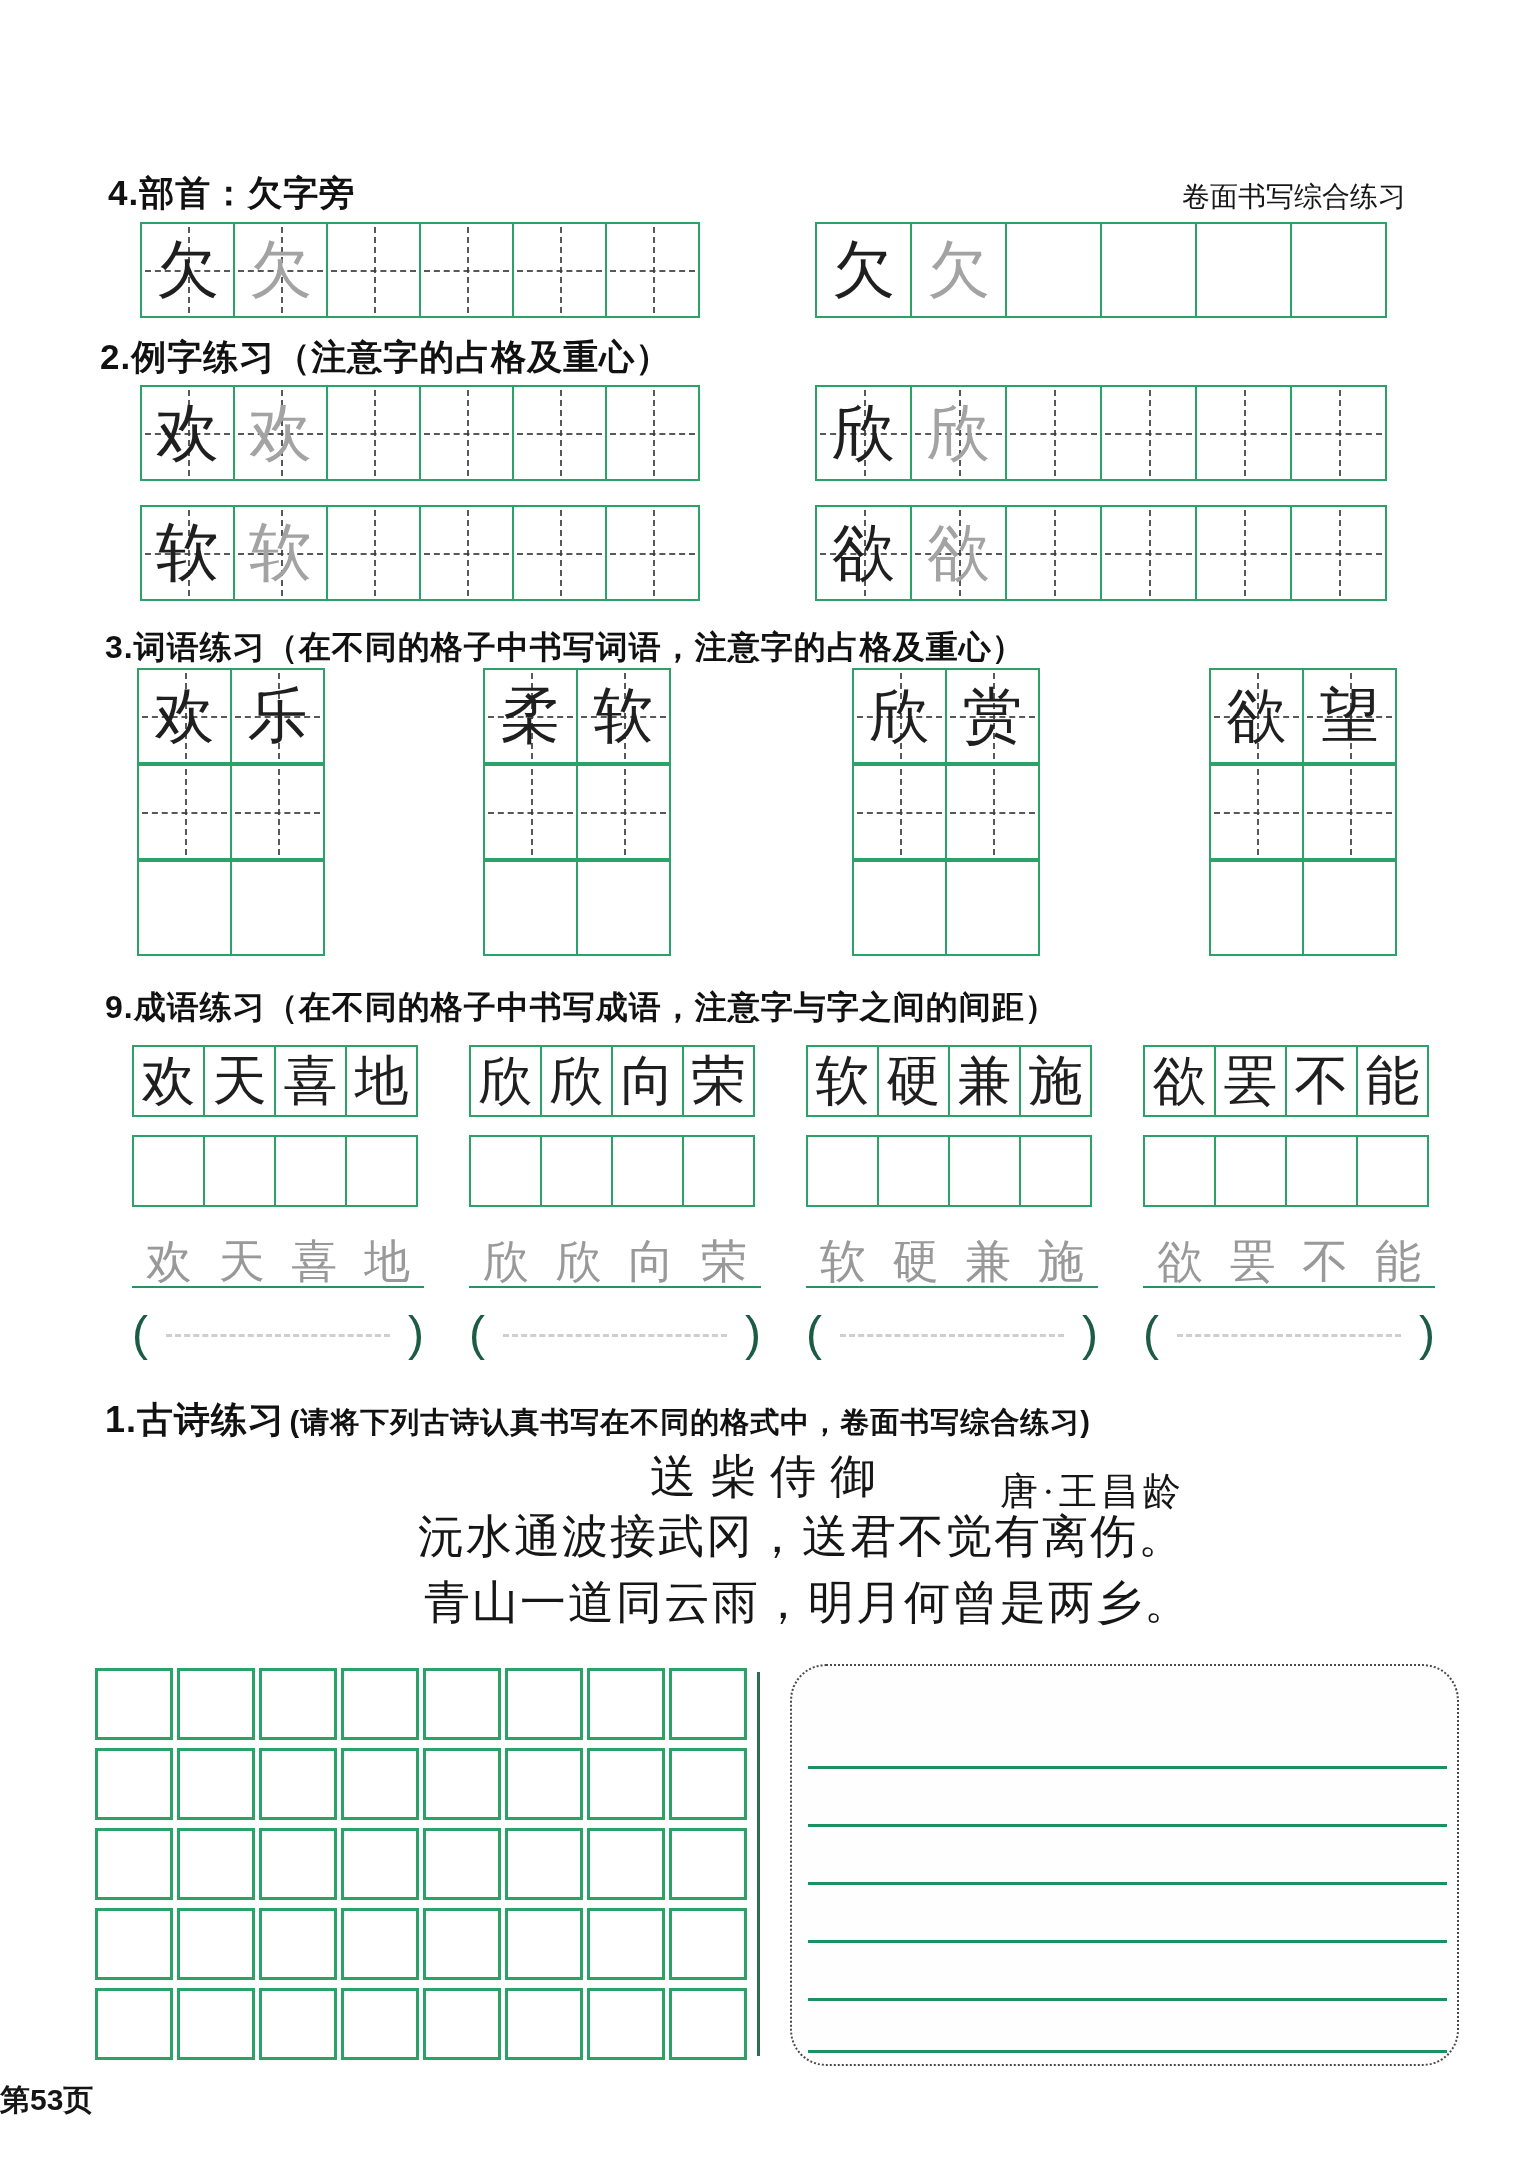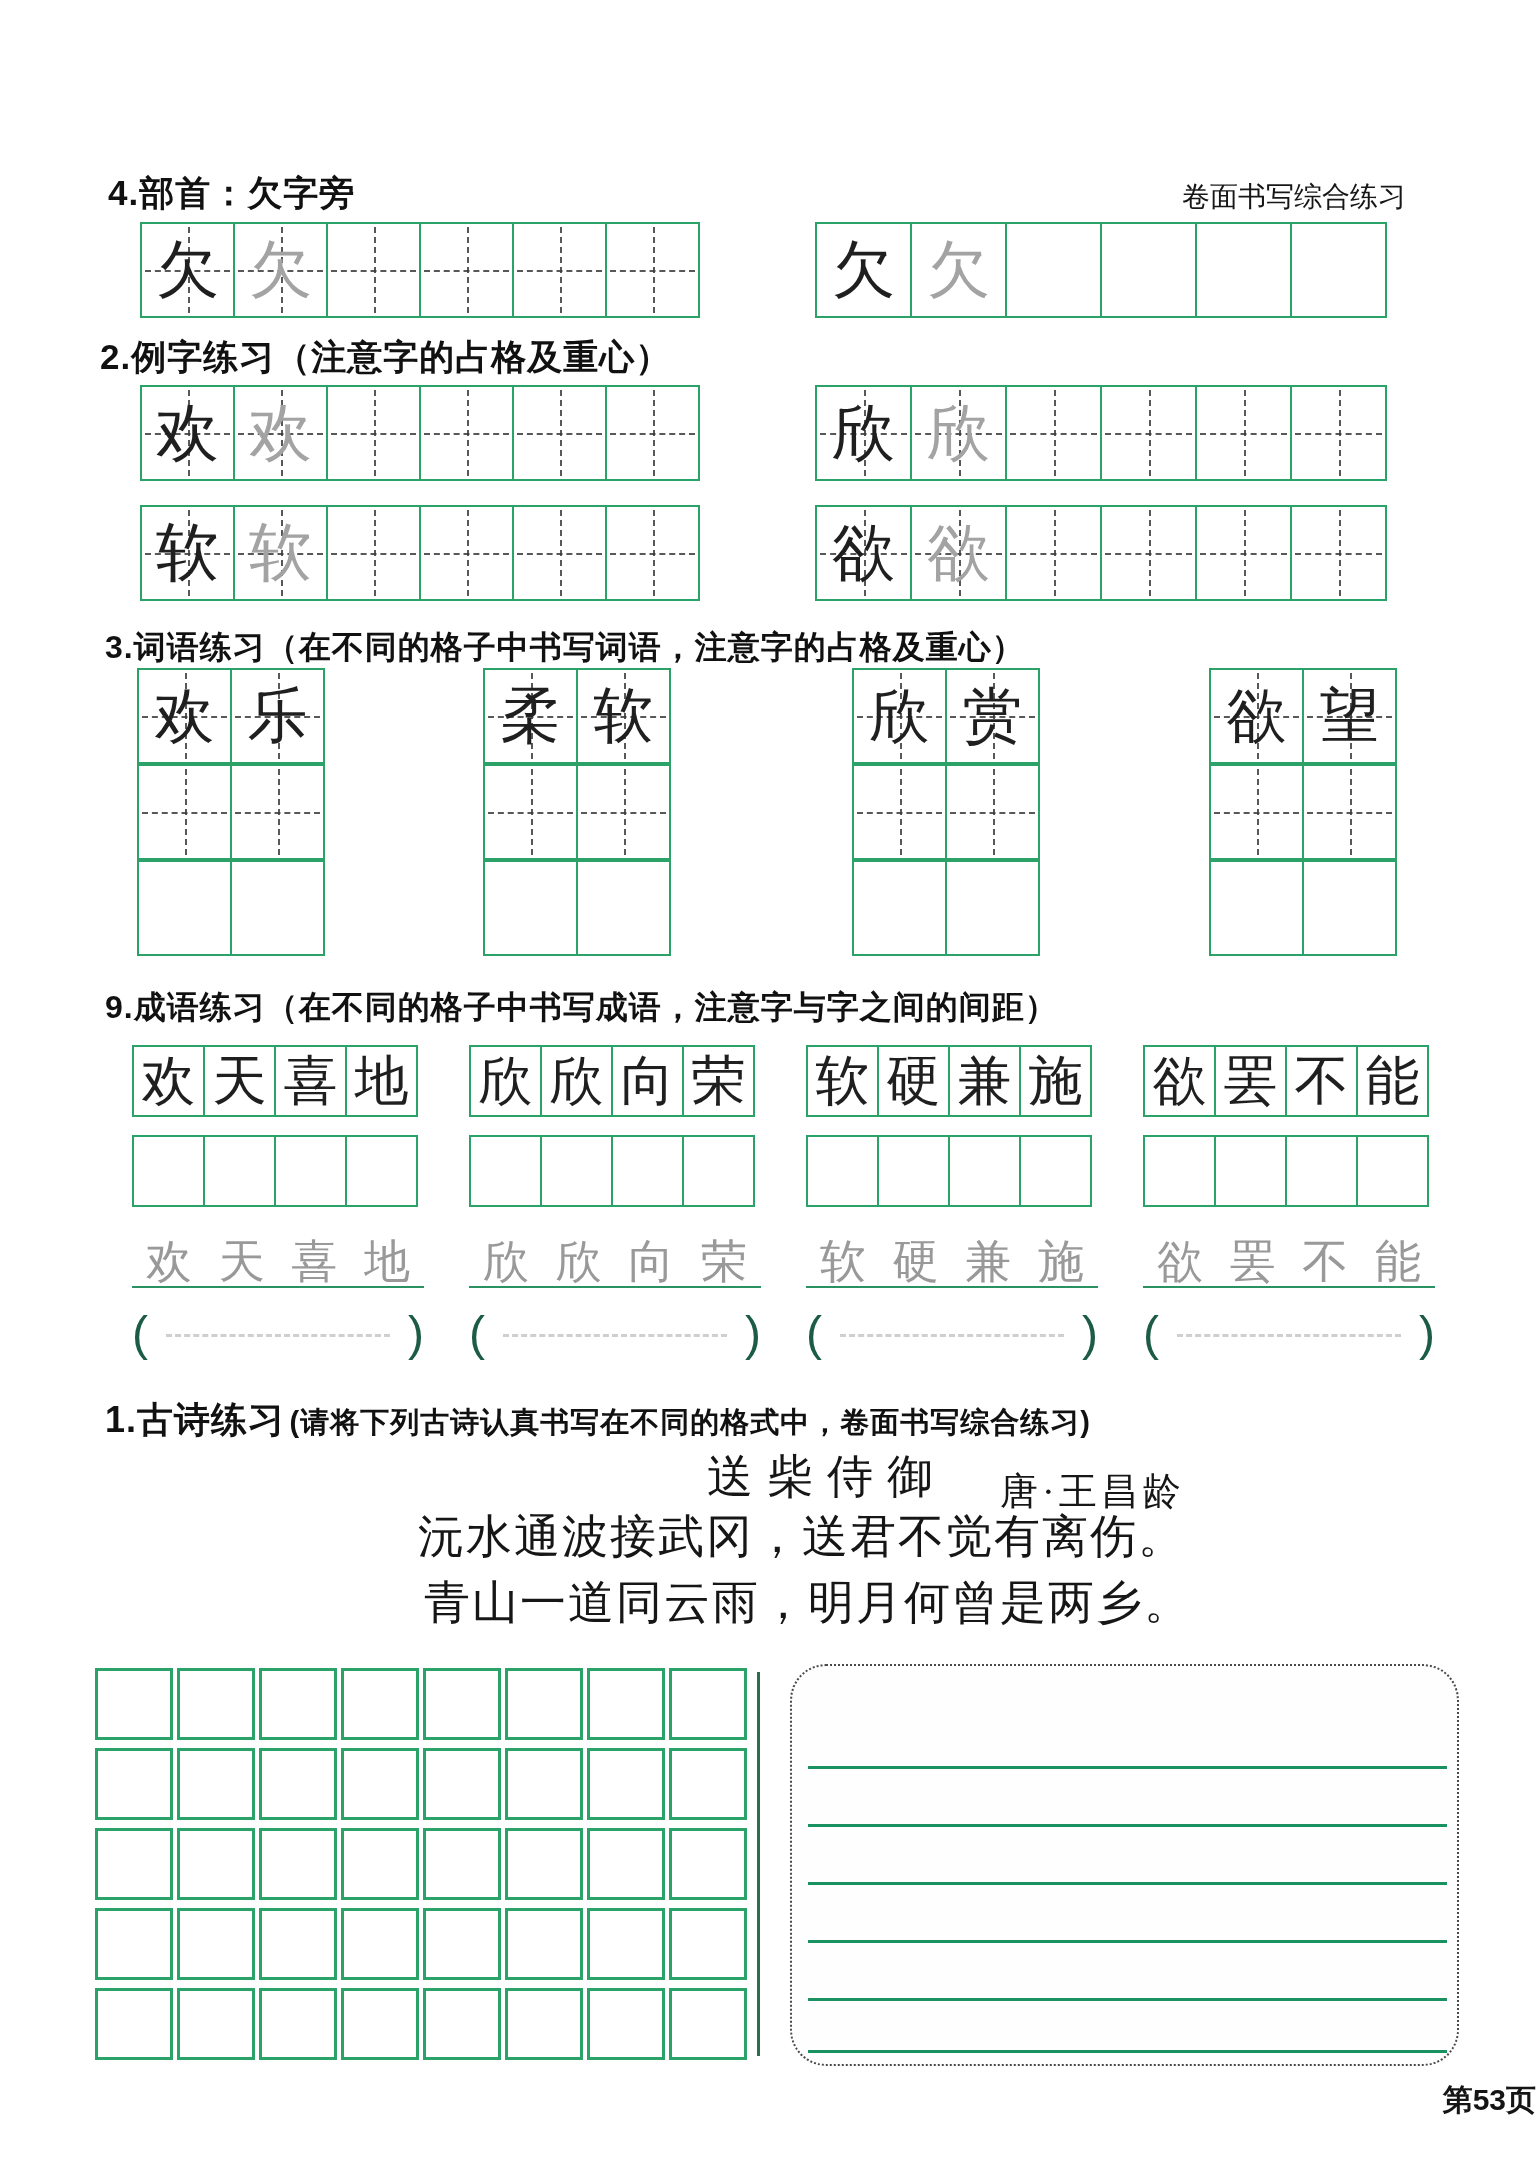--- a/index.html
+++ b/index.html
@@ -31,41 +31,41 @@
   .paren-row .paren.l{left:0;}
   .paren-row .paren.r{right:0;}
   .paren-row .dash{position:absolute;left:34px;right:34px;top:50%;height:0;border-top:3px dashed #cfcfcf;}
   
   .poem{font-family:"Liberation Serif","DejaVu Serif",serif;color:#161616;white-space:nowrap;}
   
   .bcell{position:absolute;border:3px solid #2aa268;box-sizing:border-box;background:#fff;}
   .vdivider{position:absolute;width:3px;background:#2c6e52;}
   .lined-box{position:absolute;border:2px dotted #4a4a4a;border-radius:36px;background:#fefefe;}
   .wline{position:absolute;height:3px;background:#1a9161;}
-  .footer{position:absolute;left:0;width:100%;text-align:right;font-size:30px;font-weight:600;color:#151515;}
+  .footer{position:absolute;left:0;width:100%;text-align:left;font-size:30px;font-weight:600;color:#151515;}
 </style>
 </head>
 <body>
 
 <div class="abs sec-title" style="left:108px;top:170px;font-size:35px;">4.部首：欠字旁</div>
 
 <div class="abs hand" style="right:130px;top:178px;font-size:28px;color:#161616;">卷面书写综合练习</div>
 
 <div class="abs sec-title" style="left:100px;top:334px;font-size:35px;">2.例字练习（注意字的占格及重心）</div>
 
 <div class="abs sec-title" style="left:105px;top:626px;font-size:32px;">3.词语练习（在不同的格子中书写词语，注意字的占格及重心）</div>
 
 <div class="abs sec-title" style="left:105px;top:986px;font-size:32px;">9.成语练习（在不同的格子中书写成语，注意字与字之间的间距）</div>
 
 <div class="abs" style="left:105px;top:1396px;white-space:nowrap;">
   <span class="sec-title" style="font-size:36px;">1.古诗练习</span>
   <span class="sec-title" style="font-size:29px;">(请将下列古诗认真书写在不同的格式中，卷面书写综合练习)</span>
 </div>
 
-<div class="abs poem" style="left:707px;top:1446px;font-size:46px;letter-spacing:14px;">送柴侍御</div>
+<div class="abs poem" style="left:650px;top:1446px;font-size:46px;letter-spacing:14px;">送柴侍御</div>
 <div class="abs poem" style="left:1000px;top:1466px;font-size:38px;letter-spacing:4px;">唐·王昌龄</div>
 <div class="abs poem" style="left:418px;top:1506px;font-size:46px;letter-spacing:2px;">沅水通波接武冈，送君不觉有离伤。</div>
 <div class="abs poem" style="left:424px;top:1572px;font-size:46px;letter-spacing:2px;">青山一道同云雨，明月何曾是两乡。</div>
 
 <div id="grids-root">
     <div class="pgrid" style="left: 140px; top: 222px;">
       <div class="pcell" style="width: 95px; height: 96px;">
         <div class="vdash"></div>
         <div class="hdash"></div>
         <div class="glyph black" style="font-size: 63px;">欠</div>

